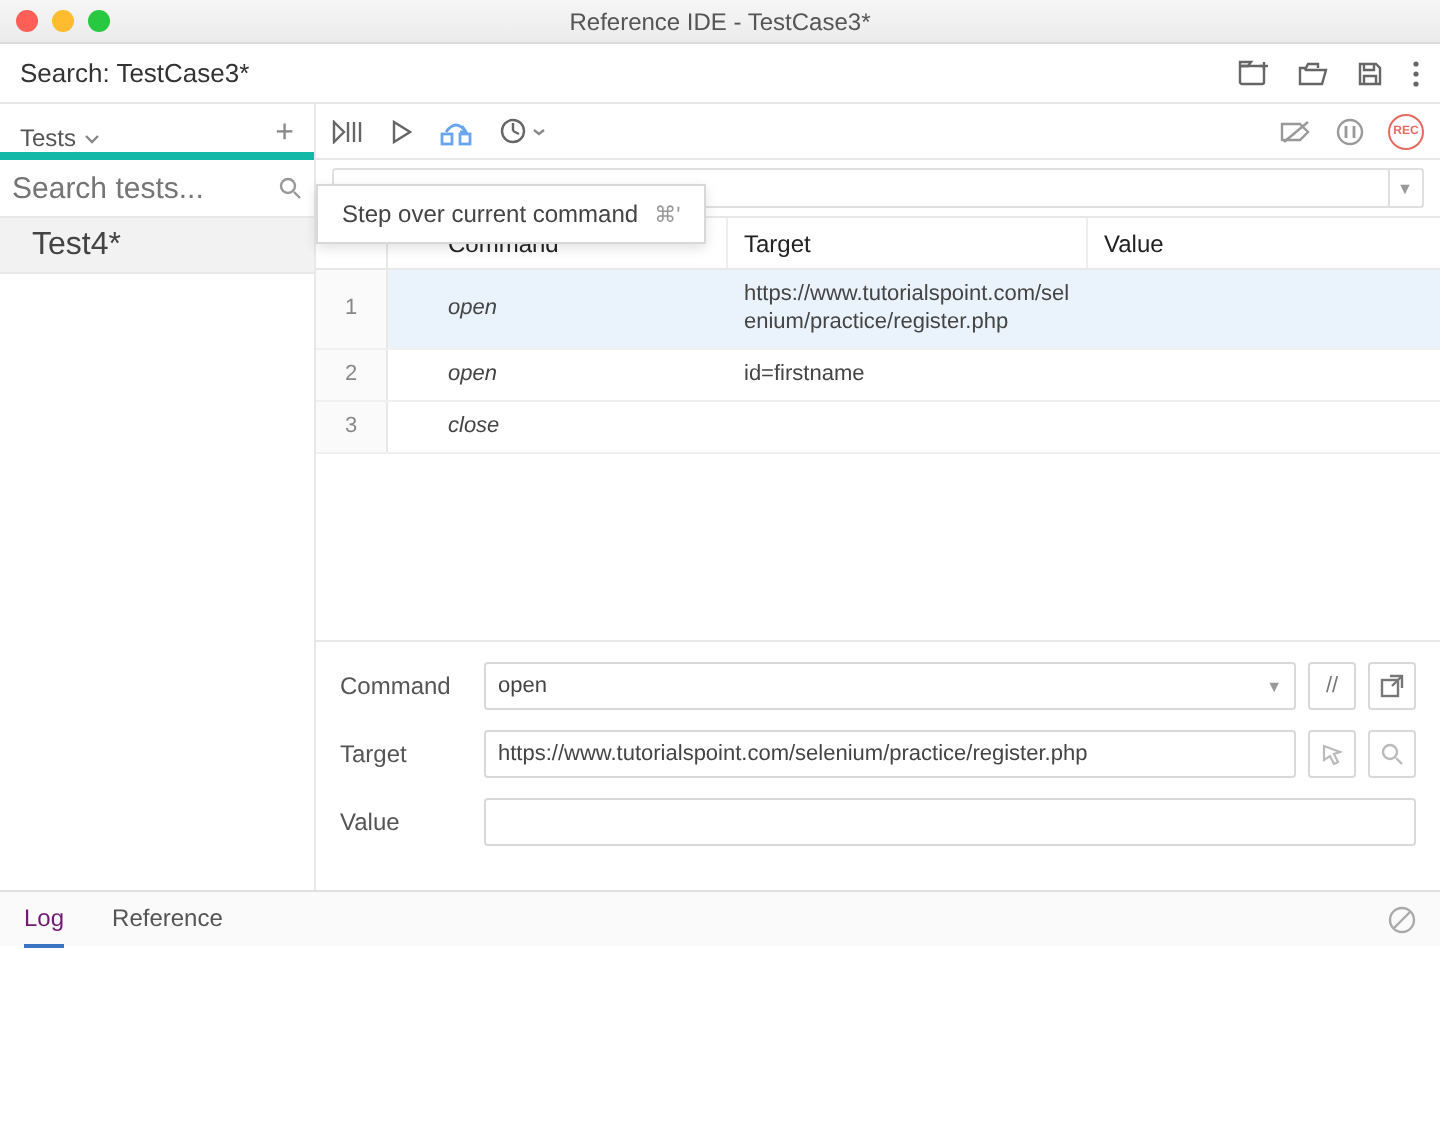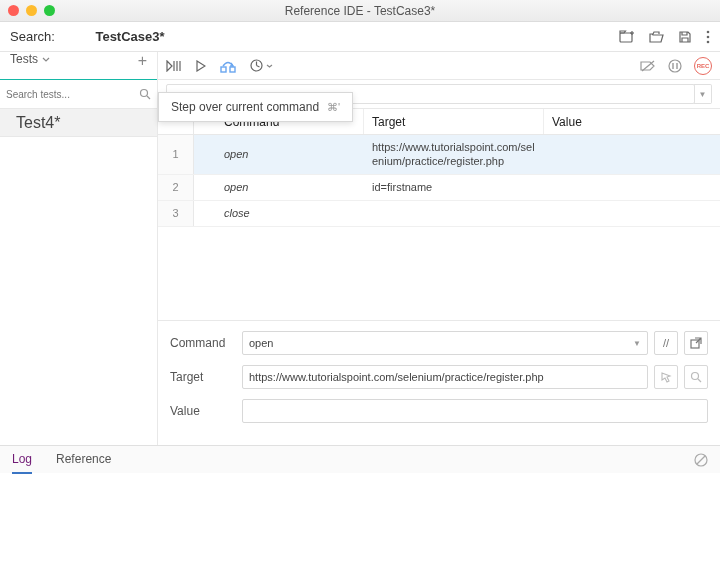--- a/index.html
+++ b/index.html
@@ -6,28 +6,28 @@
 body { font-family: -apple-system, BlinkMacSystemFont, "Segoe UI", Helvetica, Arial, sans-serif; font-size: 12px; color: #333; background: #fff; width: 720px; height: 572px; overflow: hidden; }
 .titlebar { height: 22px; background: linear-gradient(#f6f6f6,#ebebeb); border-bottom: 1px solid #dcdcdc; display: flex; align-items: center; padding: 0 8px; position: relative; }
 .traffic { display: flex; gap: 7px; }
 .tdot { width: 11px; height: 11px; border-radius: 50%; }
 .tdot.red { background: #ff5f57; }
 .tdot.yellow { background: #febc2e; }
 .tdot.green { background: #28c840; }
 .wintitle { position: absolute; left: 0; right: 0; text-align: center; font-size: 12px; color: #555; }
 .projectrow { height: 30px; display: flex; align-items: center; justify-content: space-between; padding: 0 10px; border-bottom: 1px solid #e5e5e5; }
 .projectrow .lbl { font-size: 13px; color: #333; }
-.projectrow .name { font-weight: 700; margin-left: 37px; }
+.projectrow .name { font-weight: 400; }
 .projicons { display: flex; gap: 14px; align-items: center; color: #555; }
 .content { display: flex; height: 393px; }
 .sidebar { width: 158px; border-right: 1px solid #e8e8e8; display: flex; flex-direction: column; }
-.sidehead { height: 28px; display: flex; align-items: flex-start; justify-content: space-between; padding: 0 10px; border-bottom: 1px solid #14b8a6; color: #555; }
+.sidehead { height: 28px; display: flex; align-items: flex-end; justify-content: space-between; padding: 0 10px; border-bottom: 4px solid #14b8a6; color: #555; }
 .sidehead .tests { display: flex; align-items: center; gap: 4px; }
 .sidesearch { height: 29px; border-bottom: 1px solid #e8e8e8; display: flex; align-items: center; padding: 0 6px; }
-.sidesearch input { border: none; outline: none; width: 100%; font-size: 10px; color: #777; background: transparent; }
+.sidesearch input { border: none; outline: none; width: 100%; font-size: 15px; color: #777; background: transparent; }
 .sidesearch .sicon { color: #888; margin-left: 4px; }
 .testitem { height: 28px; display: flex; align-items: center; padding: 0 16px; font-size: 16px; color: #444; background: #f2f2f2; border-bottom: 1px solid #e8e8e8; }
 .main { flex: 1; display: flex; flex-direction: column; position: relative; }
 .toolbar { height: 28px; border-bottom: 1px solid #e8e8e8; display: flex; align-items: center; justify-content: space-between; padding: 0 8px; }
 .tleft { display: flex; align-items: center; gap: 14px; }
 .ticon { color: #666; display: inline-flex; align-items: center; }
 .ticon.step { color: #6aa6f0; }
 .tright { display: flex; align-items: center; gap: 12px; }
 .recbtn { width: 18px; height: 18px; border: 1.5px solid #e86a5f; border-radius: 50%; display: flex; align-items: center; justify-content: center; font-size: 6px; color: #e86a5f; font-weight: 700; }
 .urlbar { height: 29px; border-bottom: 1px solid #e8e8e8; display: flex; align-items: center; padding: 0 8px; }

